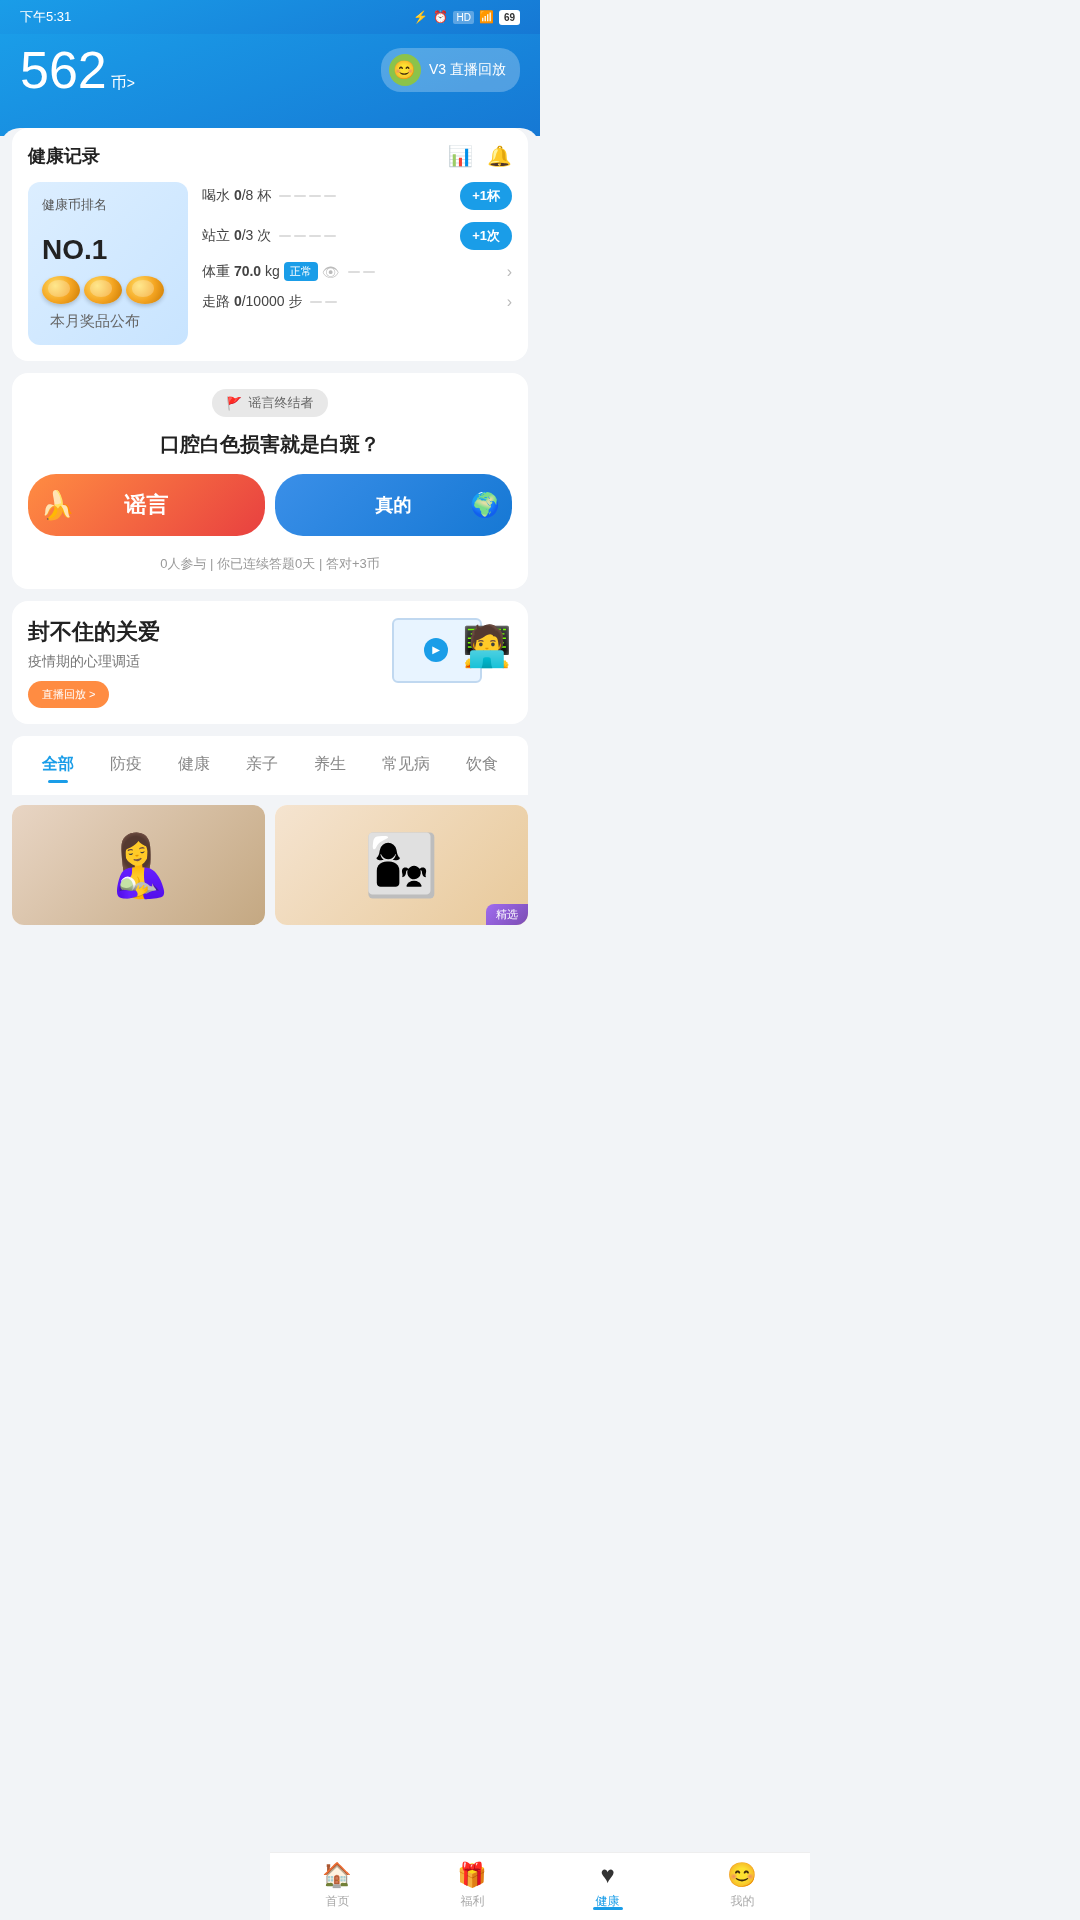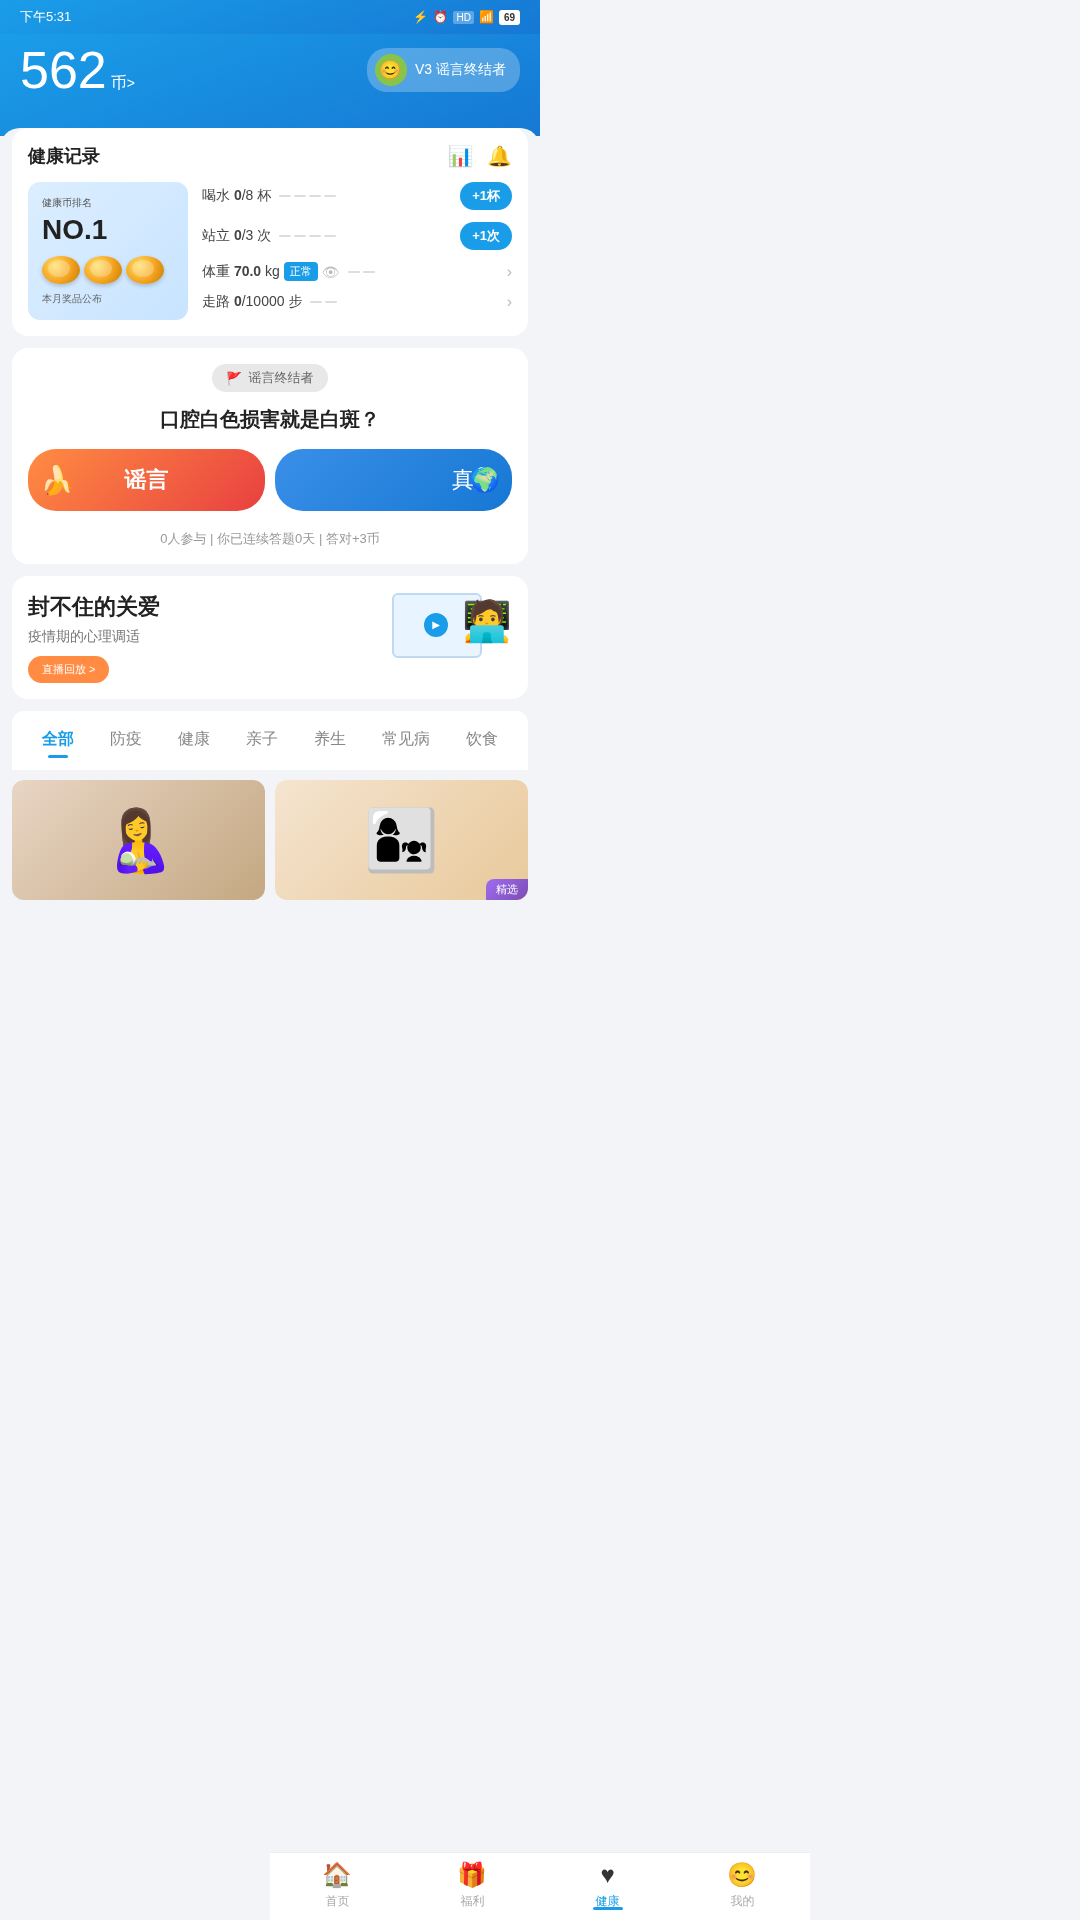--- a/index.html
+++ b/index.html
@@ -124,23 +124,23 @@
     }
     .ranking-card {
       background: linear-gradient(135deg, #dceeff 0%, #c8e4ff 100%);
       border-radius: 12px;
       padding: 14px;
       width: 160px;
       flex-shrink: 0;
       text-align: left;
     }
     .ranking-label {
-      font-size: 10px;
+      font-size: 13px;
       color: #555;
-      margin-bottom: 4px;
+      margin-bottom: 20px;
     }
     .ranking-no {
       font-size: 28px;
       font-weight: bold;
       color: #222;
       margin-bottom: 10px;
     }
     .coins-row {
       display: flex;
       gap: 4px;
@@ -159,22 +159,23 @@
       content: '';
       width: 60%;
       height: 60%;
       border-radius: 50%;
       background: rgba(255,255,255,0.25);
       position: absolute;
       top: 15%;
       left: 15%;
     }
     .ranking-month {
-      font-size: 10px;
+      font-size: 15px;
       color: #666;
+      margin-left: 8px;
     }
 
     .health-metrics {
       flex: 1;
       display: flex;
       flex-direction: column;
       gap: 12px;
     }
     .metric-row {
       display: flex;
@@ -278,28 +279,28 @@
       position: absolute;
       left: 12px;
       font-size: 28px;
     }
     .rumor-true-btn {
       flex: 1;
       background: linear-gradient(135deg, #3a8fe8, #1678d4);
       border: none;
       border-radius: 28px;
       padding: 16px;
-      font-size: 22px;
-      font-weight: normal;
+      font-size: 18px;
+      font-weight: bold;
       color: white;
       cursor: pointer;
       position: relative;
       display: flex;
       align-items: center;
-      justify-content: flex-end;
+      justify-content: center;
     }
     .rumor-true-btn::after {
       content: '🌍';
       position: absolute;
       right: 12px;
       font-size: 24px;
     }
     .rumor-stats {
       font-size: 13px;
       color: #999;
@@ -522,21 +523,21 @@
     </span>
   </div>
 </div>
 
 <div class="header-area">
   <div class="coin-display">
     <span class="coin-amount">562</span><span class="coin-label">币</span><span class="coin-arrow">&gt;</span>
   </div>
   <div class="user-badge">
     <div class="user-avatar">😊</div>
-    <span>V3 谣言终结者</span>
+    <span>V3 直播回放</span>
   </div>
 </div>
 
 <div class="main-content">
 
   <div class="section-card">
     <div class="section-header">
       <span class="section-title">健康记录</span>
       <div class="header-icons">
         <span>📊</span>

